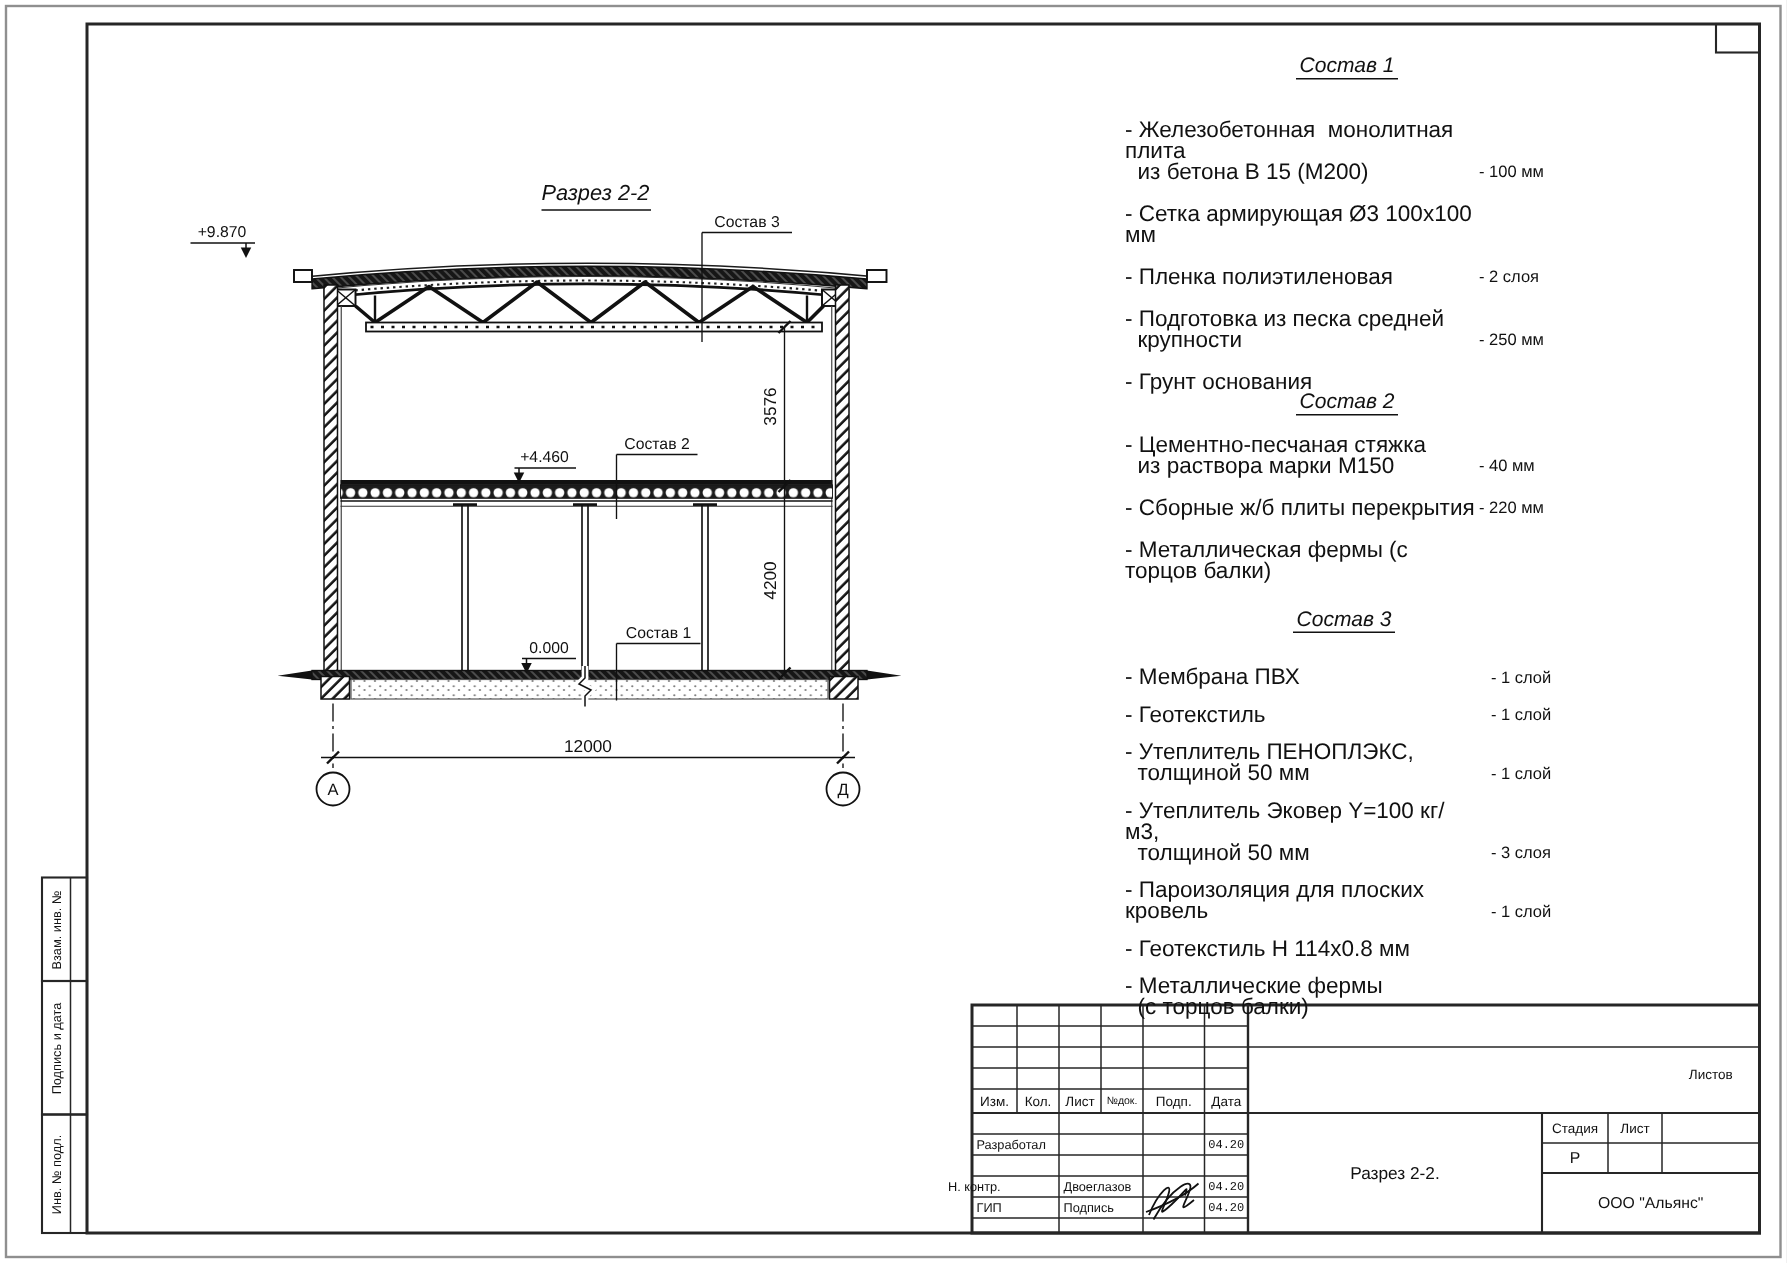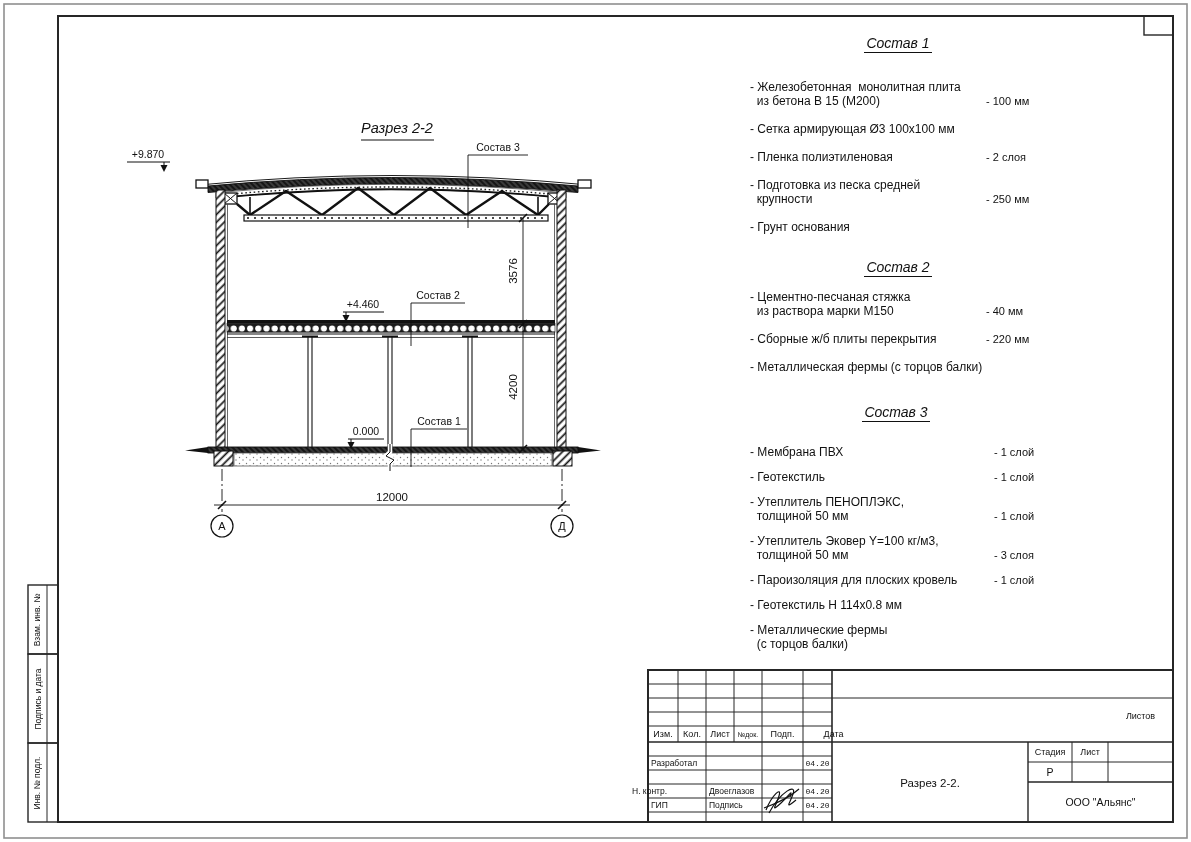--- a/index.html
+++ b/index.html
@@ -12,21 +12,21 @@
   .titletxt{font-size:14.5px;font-style:italic;}
   .axistxt{font-size:11px;}
 
   
   .comp-head{width:300px;text-align:center;font-size:14px;font-style:italic;}
   .comp-head span{border-bottom:1.2px solid #111;padding:0 2px 1px;}
   .comp-items{width:302px;}
   .comp-row{display:flex;align-items:flex-end;}
   .s1 .comp-row,.s2 .comp-row{margin-bottom:14px;}
   .s3 .comp-row{margin-bottom:11px;gap:30px;}
-  .comp-label{width:236px;white-space:pre-wrap;font-size:12px;line-height:14px;}
+  .comp-label{width:236px;white-space:pre-wrap;font-size:15px;line-height:14px;}
   .comp-value{width:64px;font-size:11px;line-height:14px;white-space:nowrap;}
 
   
   .tb{font-size:9px;display:flex;align-items:center;justify-content:center;overflow:hidden;}
   .tb.small{font-size:7px;}
   .tb.left{justify-content:flex-start;font-size:8.5px;padding-left:2px;}
   .tb.date{font-size:8px;font-family:Liberation Mono, monospace;}
   .tb.big{font-size:11.5px;}
   .tb.comp{font-size:10.5px;}
 
@@ -304,21 +304,21 @@
   (с торцов балки)</div>
       <div class="comp-value"></div>
     </div>
   </div>
 
   <div class="abs tb" style="left:648px;top:726px;width:30px;height:16px;">Изм.</div>
   <div class="abs tb" style="left:678px;top:726px;width:28px;height:16px;">Кол.</div>
   <div class="abs tb" style="left:706px;top:726px;width:28px;height:16px;">Лист</div>
   <div class="abs tb small" style="left:734px;top:726px;width:28px;height:16px;">№док.</div>
   <div class="abs tb" style="left:762px;top:726px;width:41px;height:16px;">Подп.</div>
-  <div class="abs tb" style="left:803px;top:726px;width:29px;height:16px;margin-left:16px;">Дата</div>
+  <div class="abs tb" style="left:803px;top:726px;width:29px;height:16px;">Дата</div>
 
   <div class="abs tb left" style="left:649px;top:756px;width:56px;height:14px;">Разработал</div>
   <div class="abs tb date" style="left:803px;top:756px;width:29px;height:14px;">04.20</div>
 
   <div class="abs tb left" style="left:614px;top:784px;width:56px;height:14px;margin-left:16px;">Н. контр.</div>
   <div class="abs tb left" style="left:707px;top:784px;width:55px;height:14px;">Двоеглазов</div>
   <div class="abs tb date" style="left:803px;top:784px;width:29px;height:14px;">04.20</div>
 
   <div class="abs tb left" style="left:649px;top:798px;width:56px;height:14px;">ГИП</div>
   <div class="abs tb left" style="left:707px;top:798px;width:55px;height:14px;">Подпись</div>

